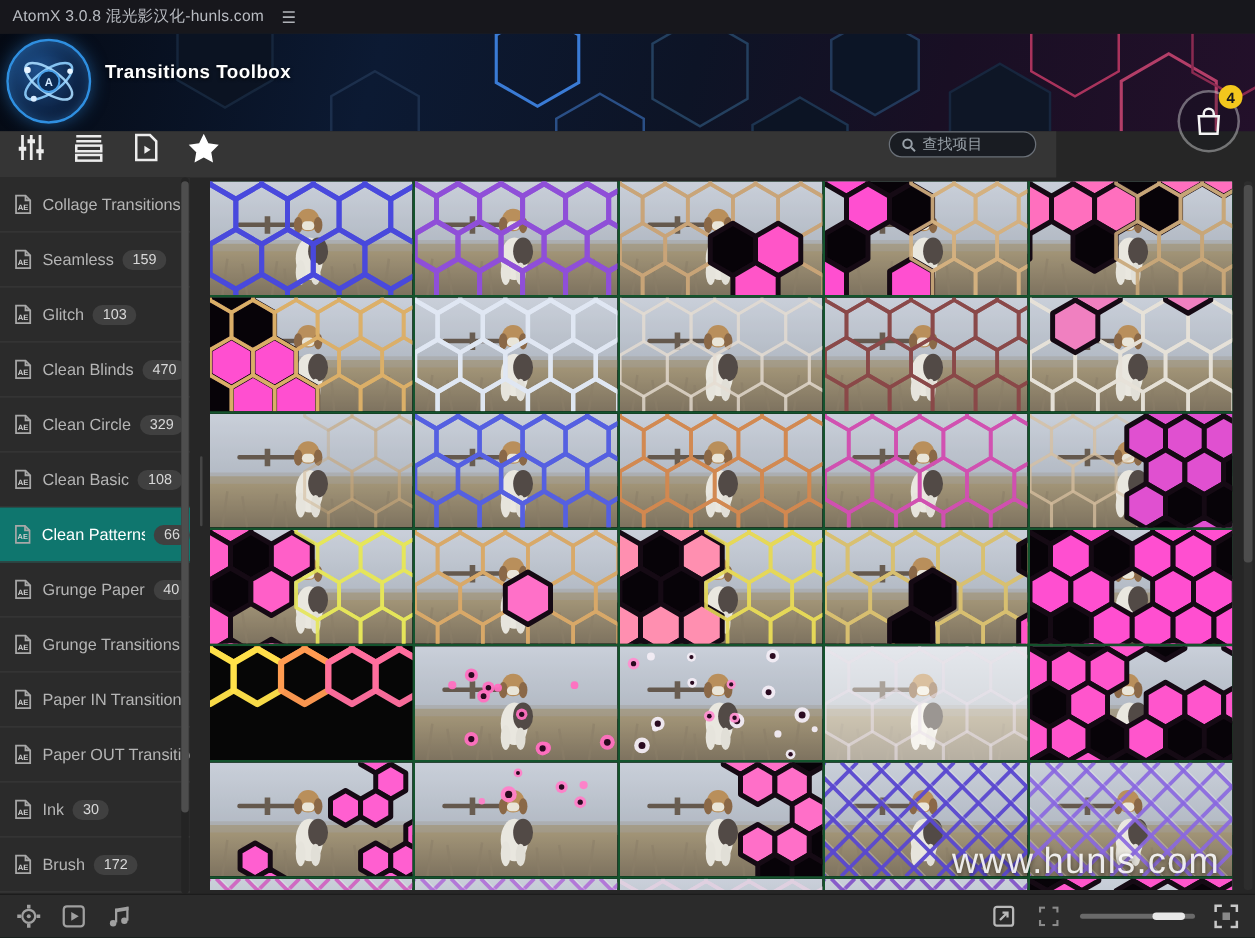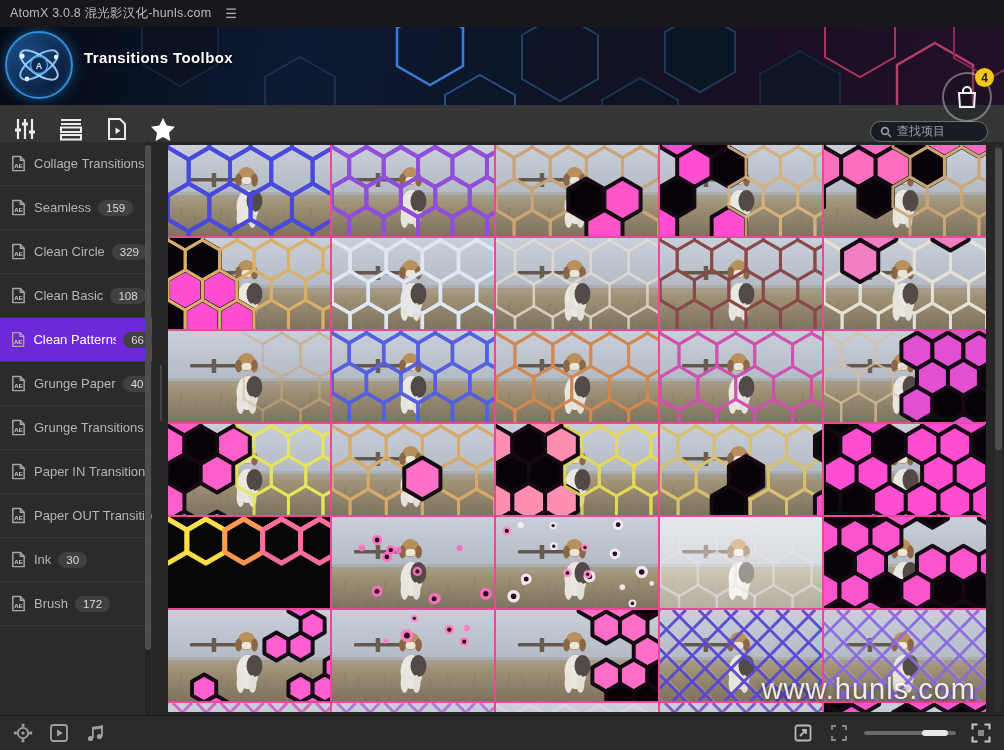--- a/index.html
+++ b/index.html
@@ -17,48 +17,48 @@
     background:linear-gradient(105deg,#050a14 0%,#0c1a33 30%,#0d1426 55%,#190f24 75%,#23102a 100%);}
   .banner svg.bg{position:absolute; inset:0;}
   .logo{position:absolute; left:5px; top:4px; width:64px; height:64px; border-radius:50%;
     background:radial-gradient(circle at 35% 35%, #1d4f8a 0%, #0a1b38 70%);
     border:2px solid #2f8fe0; box-shadow:0 0 14px rgba(42,127,208,.55), inset 0 0 10px rgba(60,150,230,.4);
     display:flex; align-items:center; justify-content:center;}
   .apptitle{position:absolute; left:84px; top:22px; color:#ffffff; font-size:15px; font-weight:bold;
     letter-spacing:.4px; text-shadow:0 1px 3px rgba(0,0,0,.8);}
 
   
-  .toolbar{position:absolute; left:0; top:105px; width:1004px; height:37px; background:#353535;
-    display:flex; align-items:flex-end; gap:20px; padding:0 12px; box-sizing:border-box;}
+  .toolbar{position:absolute; left:0; top:105px; width:845px; height:37px; background:#353535;
+    display:flex; align-items:flex-start; gap:20px; padding:0 12px; box-sizing:border-box;}
   .tbtn{width:26px; height:26px; display:flex; align-items:center; justify-content:center; cursor:pointer;}
   .search{margin-left:auto; margin-right:4px; width:118px; height:21px; border:1px solid #6a7078; border-radius:11px;
     background:rgba(16,20,28,.75); display:flex; align-items:center; gap:5px; padding:0 9px; box-sizing:border-box;}
   .search .sph{color:#98a0a8; font-size:12px; white-space:nowrap;}
 
   
   .cart{position:absolute; right:12px; top:72px; width:46px; height:46px; border-radius:50%;
     border:2px solid rgba(255,255,255,.38); background:rgba(10,14,22,.25); z-index:6; cursor:pointer;
     display:flex; align-items:center; justify-content:center;}
   .cartbadge{position:absolute; right:-4px; top:-6px; width:19px; height:19px; border-radius:50%;
     background:#f2c71d; color:#17171c; font-size:12px; font-weight:bold; display:flex; align-items:center; justify-content:center;}
 
   
   .sidebar{position:absolute; left:0; top:142px; width:152px; height:573px; background:#2b2b2b; overflow:hidden;}
   .sitem{height:44px; display:flex; align-items:center; gap:7px; padding-left:10px; box-sizing:border-box;
     border-bottom:1px solid #383838; color:#b5b5b5; font-size:13px; cursor:pointer; position:relative; white-space:nowrap;}
   .sitem .slabel{overflow:hidden;}
-  .sitem.sel{background:#6d28d9; color:#ffffff;}
+  .sitem.sel{background:#0f766e; color:#ffffff;}
   .sitem.sel::after{content:""; position:absolute; right:1px; top:4px; bottom:4px; width:4px; border-radius:2px; background:#3f9ad8;}
   .badge{background:#404040; color:#d8d8d8; font-weight:normal; font-size:11.5px; border-radius:9px; padding:2px 8px; flex:none;}
   .sbscroll{position:absolute; left:145px; top:142px; width:6px; height:573px; background:#242424; border-radius:3px;}
   .sbscroll .thumb{position:absolute; left:0; top:3px; width:6px; height:505px; background:#4e4e4e; border-radius:3px;}
   .grip{position:absolute; left:160px; top:365px; width:2px; height:56px; background:#5a5a5a; opacity:.6; border-radius:1px;}
 
   
-  .gridwrap{position:absolute; left:168px; top:145px; width:818px; height:567px; overflow:hidden; background:#ec4899;}
+  .gridwrap{position:absolute; left:168px; top:145px; width:818px; height:567px; overflow:hidden; background:#14532d;}
   .grid{display:grid; grid-template-columns:repeat(5,1fr); grid-auto-rows:91px; gap:2px;}
   .cell{position:relative; overflow:hidden; cursor:pointer; background:#0c0c0c;}
   .cell svg{display:block; width:100%; height:100%;}
   .watermark{position:absolute; right:10px; bottom:6px; color:rgba(255,255,255,.88); font-size:29px; letter-spacing:1px;
     text-shadow:0 2px 4px rgba(0,0,0,.55); pointer-events:none;}
   .mainscroll{position:absolute; right:2px; top:145px; width:7px; height:567px; background:#2d2d2d; border-radius:3px;}
   .mainscroll .thumb{position:absolute; top:3px; left:0; width:7px; height:302px; background:#4d4d4d; border-radius:3px;}
 
   
   .bottombar{position:absolute; left:0; top:715px; width:1004px; height:35px; background:#2b2b2b; border-top:1px solid #1c1c1c;
@@ -169,20 +169,38 @@
     </svg>
     <span class="slabel">Seamless</span>
     <span class="badge">159</span>
   </div>
       <div class="sitem">
     <svg width="17" height="17" viewBox="0 0 18 18">
       <path d="M3 1.5h8l4 4v11H3z" fill="none" stroke="#a8a8a8" stroke-width="1.5"></path>
       <path d="M11 1.5v4h4" fill="none" stroke="#a8a8a8" stroke-width="1.5"></path>
       <text x="9" y="13.5" font-size="6.5" font-weight="bold" fill="#cfcfcf" text-anchor="middle" font-family="Liberation Sans, sans-serif">AE</text>
     </svg>
+    <span class="slabel">Glitch</span>
+    <span class="badge">103</span>
+  </div>
+      <div class="sitem">
+    <svg width="17" height="17" viewBox="0 0 18 18">
+      <path d="M3 1.5h8l4 4v11H3z" fill="none" stroke="#a8a8a8" stroke-width="1.5"></path>
+      <path d="M11 1.5v4h4" fill="none" stroke="#a8a8a8" stroke-width="1.5"></path>
+      <text x="9" y="13.5" font-size="6.5" font-weight="bold" fill="#cfcfcf" text-anchor="middle" font-family="Liberation Sans, sans-serif">AE</text>
+    </svg>
+    <span class="slabel">Clean Blinds</span>
+    <span class="badge">470</span>
+  </div>
+      <div class="sitem">
+    <svg width="17" height="17" viewBox="0 0 18 18">
+      <path d="M3 1.5h8l4 4v11H3z" fill="none" stroke="#a8a8a8" stroke-width="1.5"></path>
+      <path d="M11 1.5v4h4" fill="none" stroke="#a8a8a8" stroke-width="1.5"></path>
+      <text x="9" y="13.5" font-size="6.5" font-weight="bold" fill="#cfcfcf" text-anchor="middle" font-family="Liberation Sans, sans-serif">AE</text>
+    </svg>
     <span class="slabel">Clean Circle</span>
     <span class="badge">329</span>
   </div>
       <div class="sitem">
     <svg width="17" height="17" viewBox="0 0 18 18">
       <path d="M3 1.5h8l4 4v11H3z" fill="none" stroke="#a8a8a8" stroke-width="1.5"></path>
       <path d="M11 1.5v4h4" fill="none" stroke="#a8a8a8" stroke-width="1.5"></path>
       <text x="9" y="13.5" font-size="6.5" font-weight="bold" fill="#cfcfcf" text-anchor="middle" font-family="Liberation Sans, sans-serif">AE</text>
     </svg>
     <span class="slabel">Clean Basic</span>

